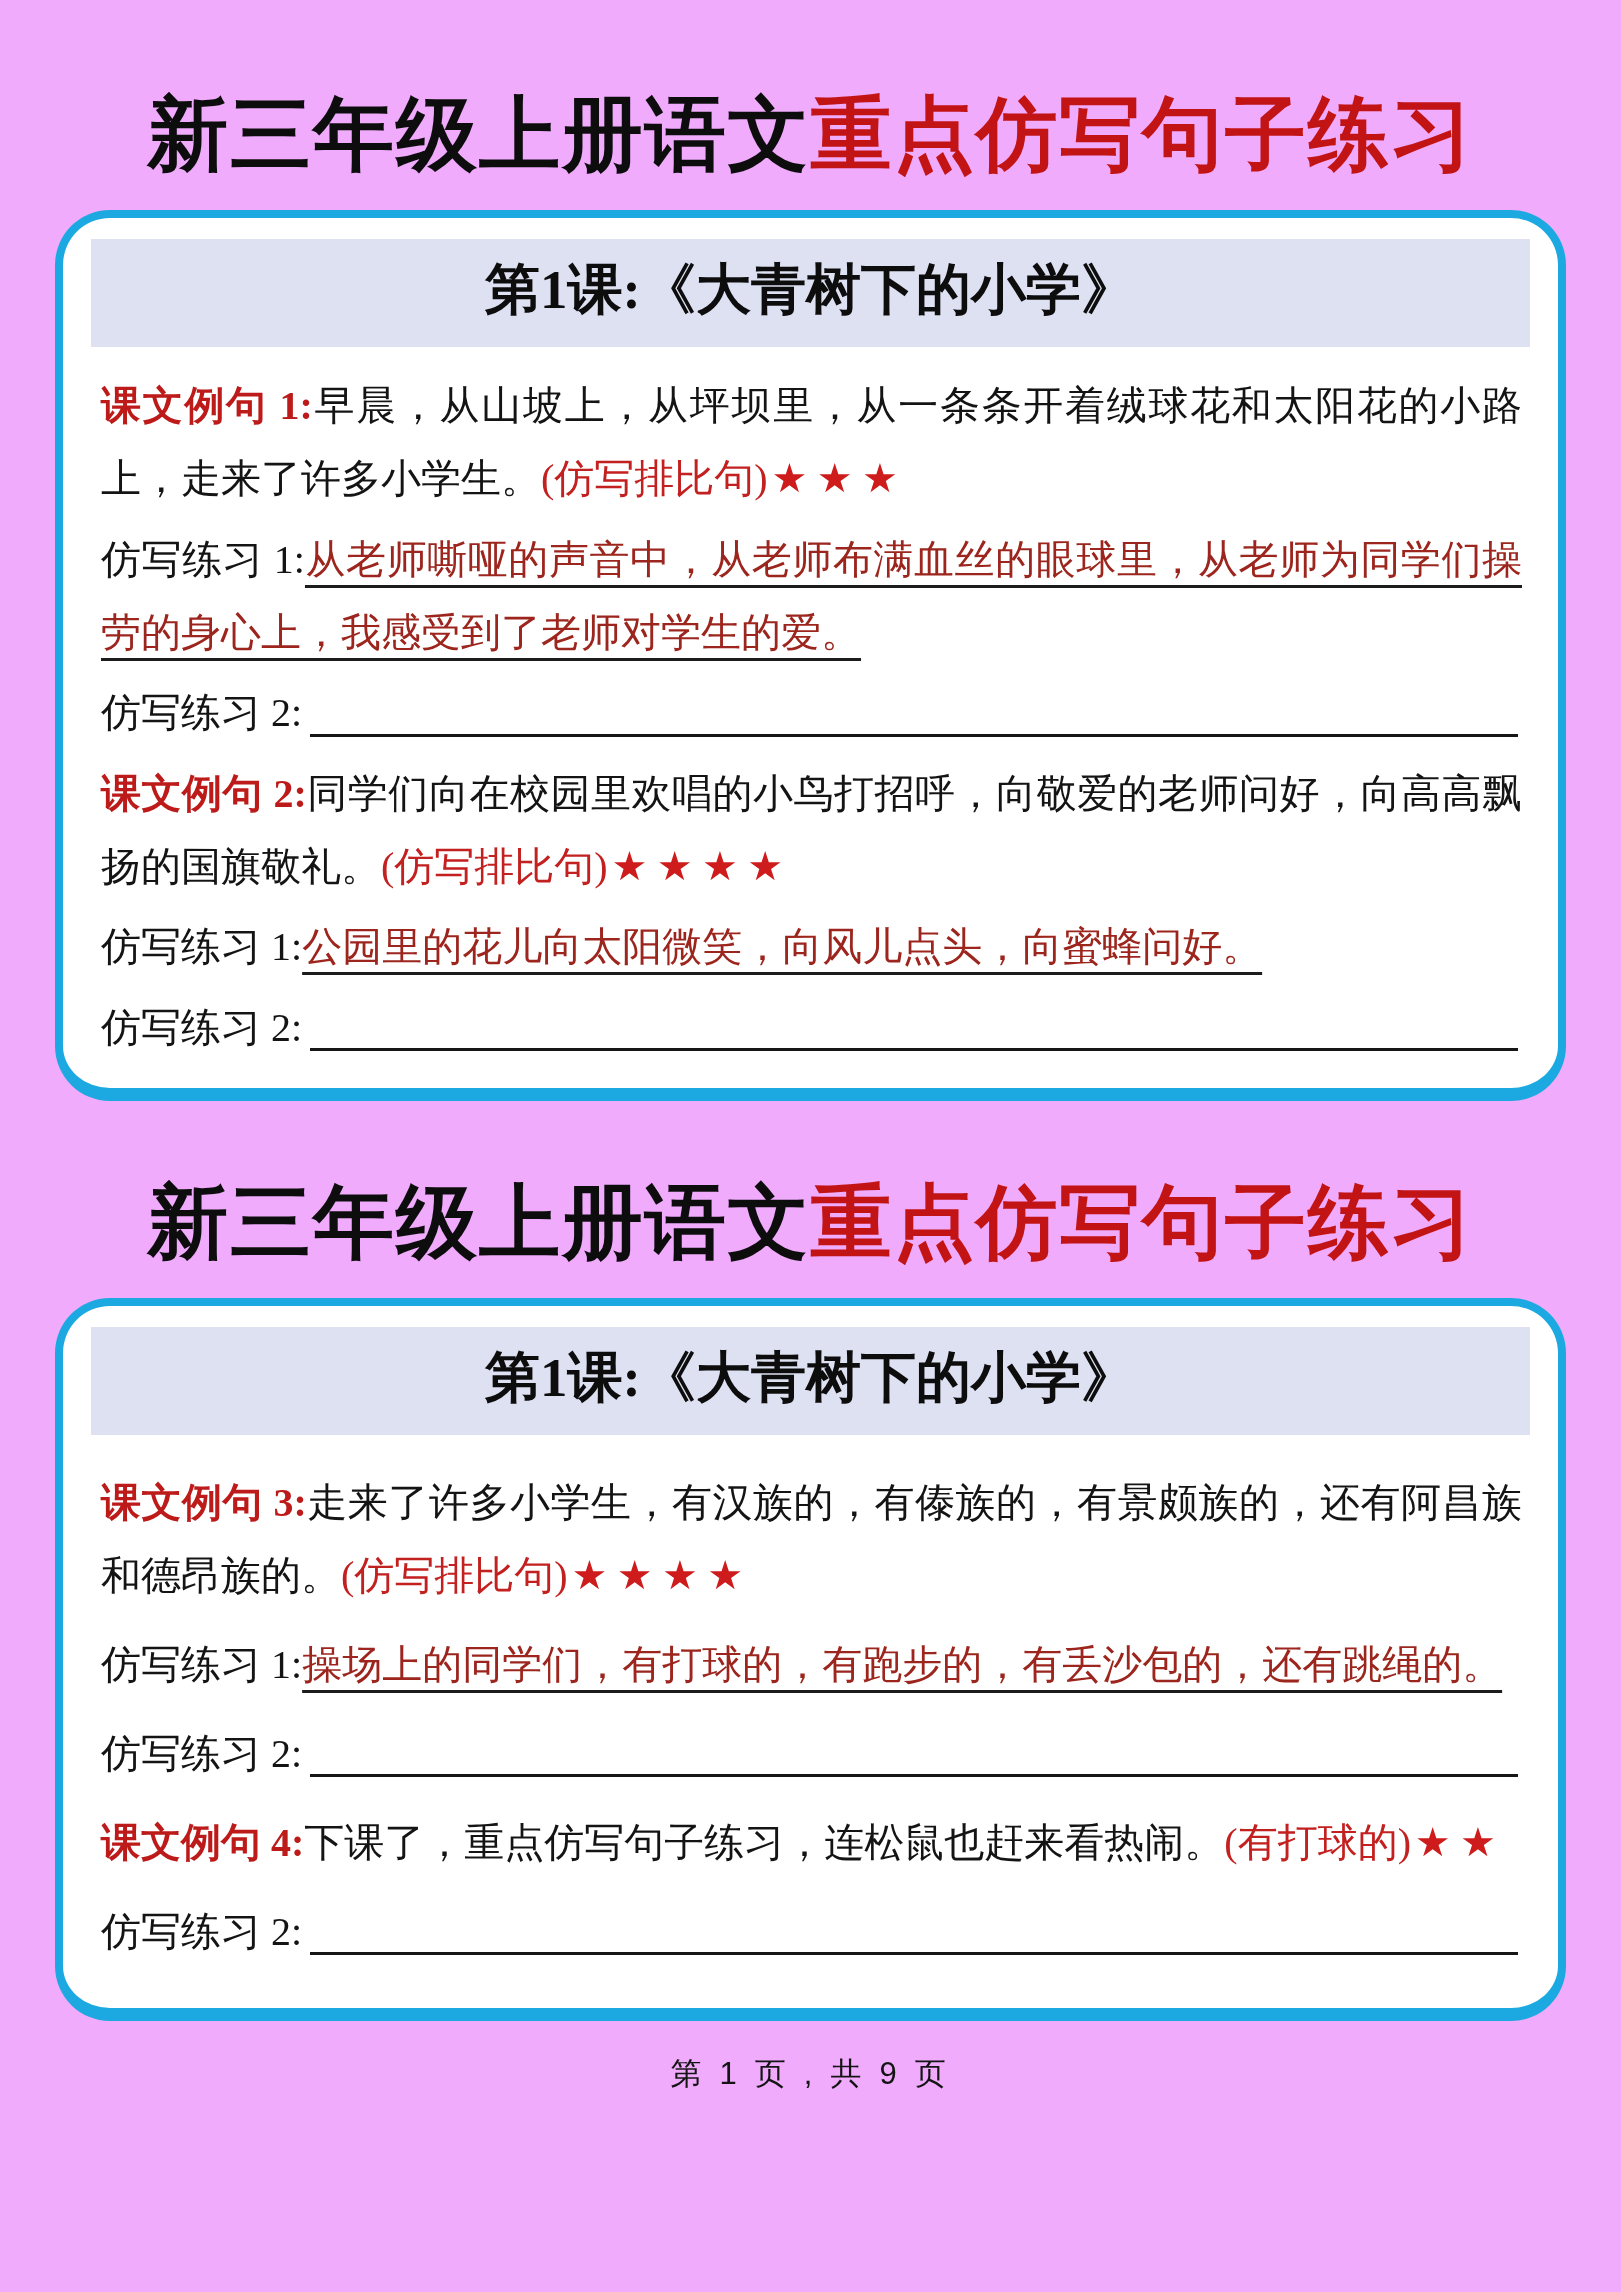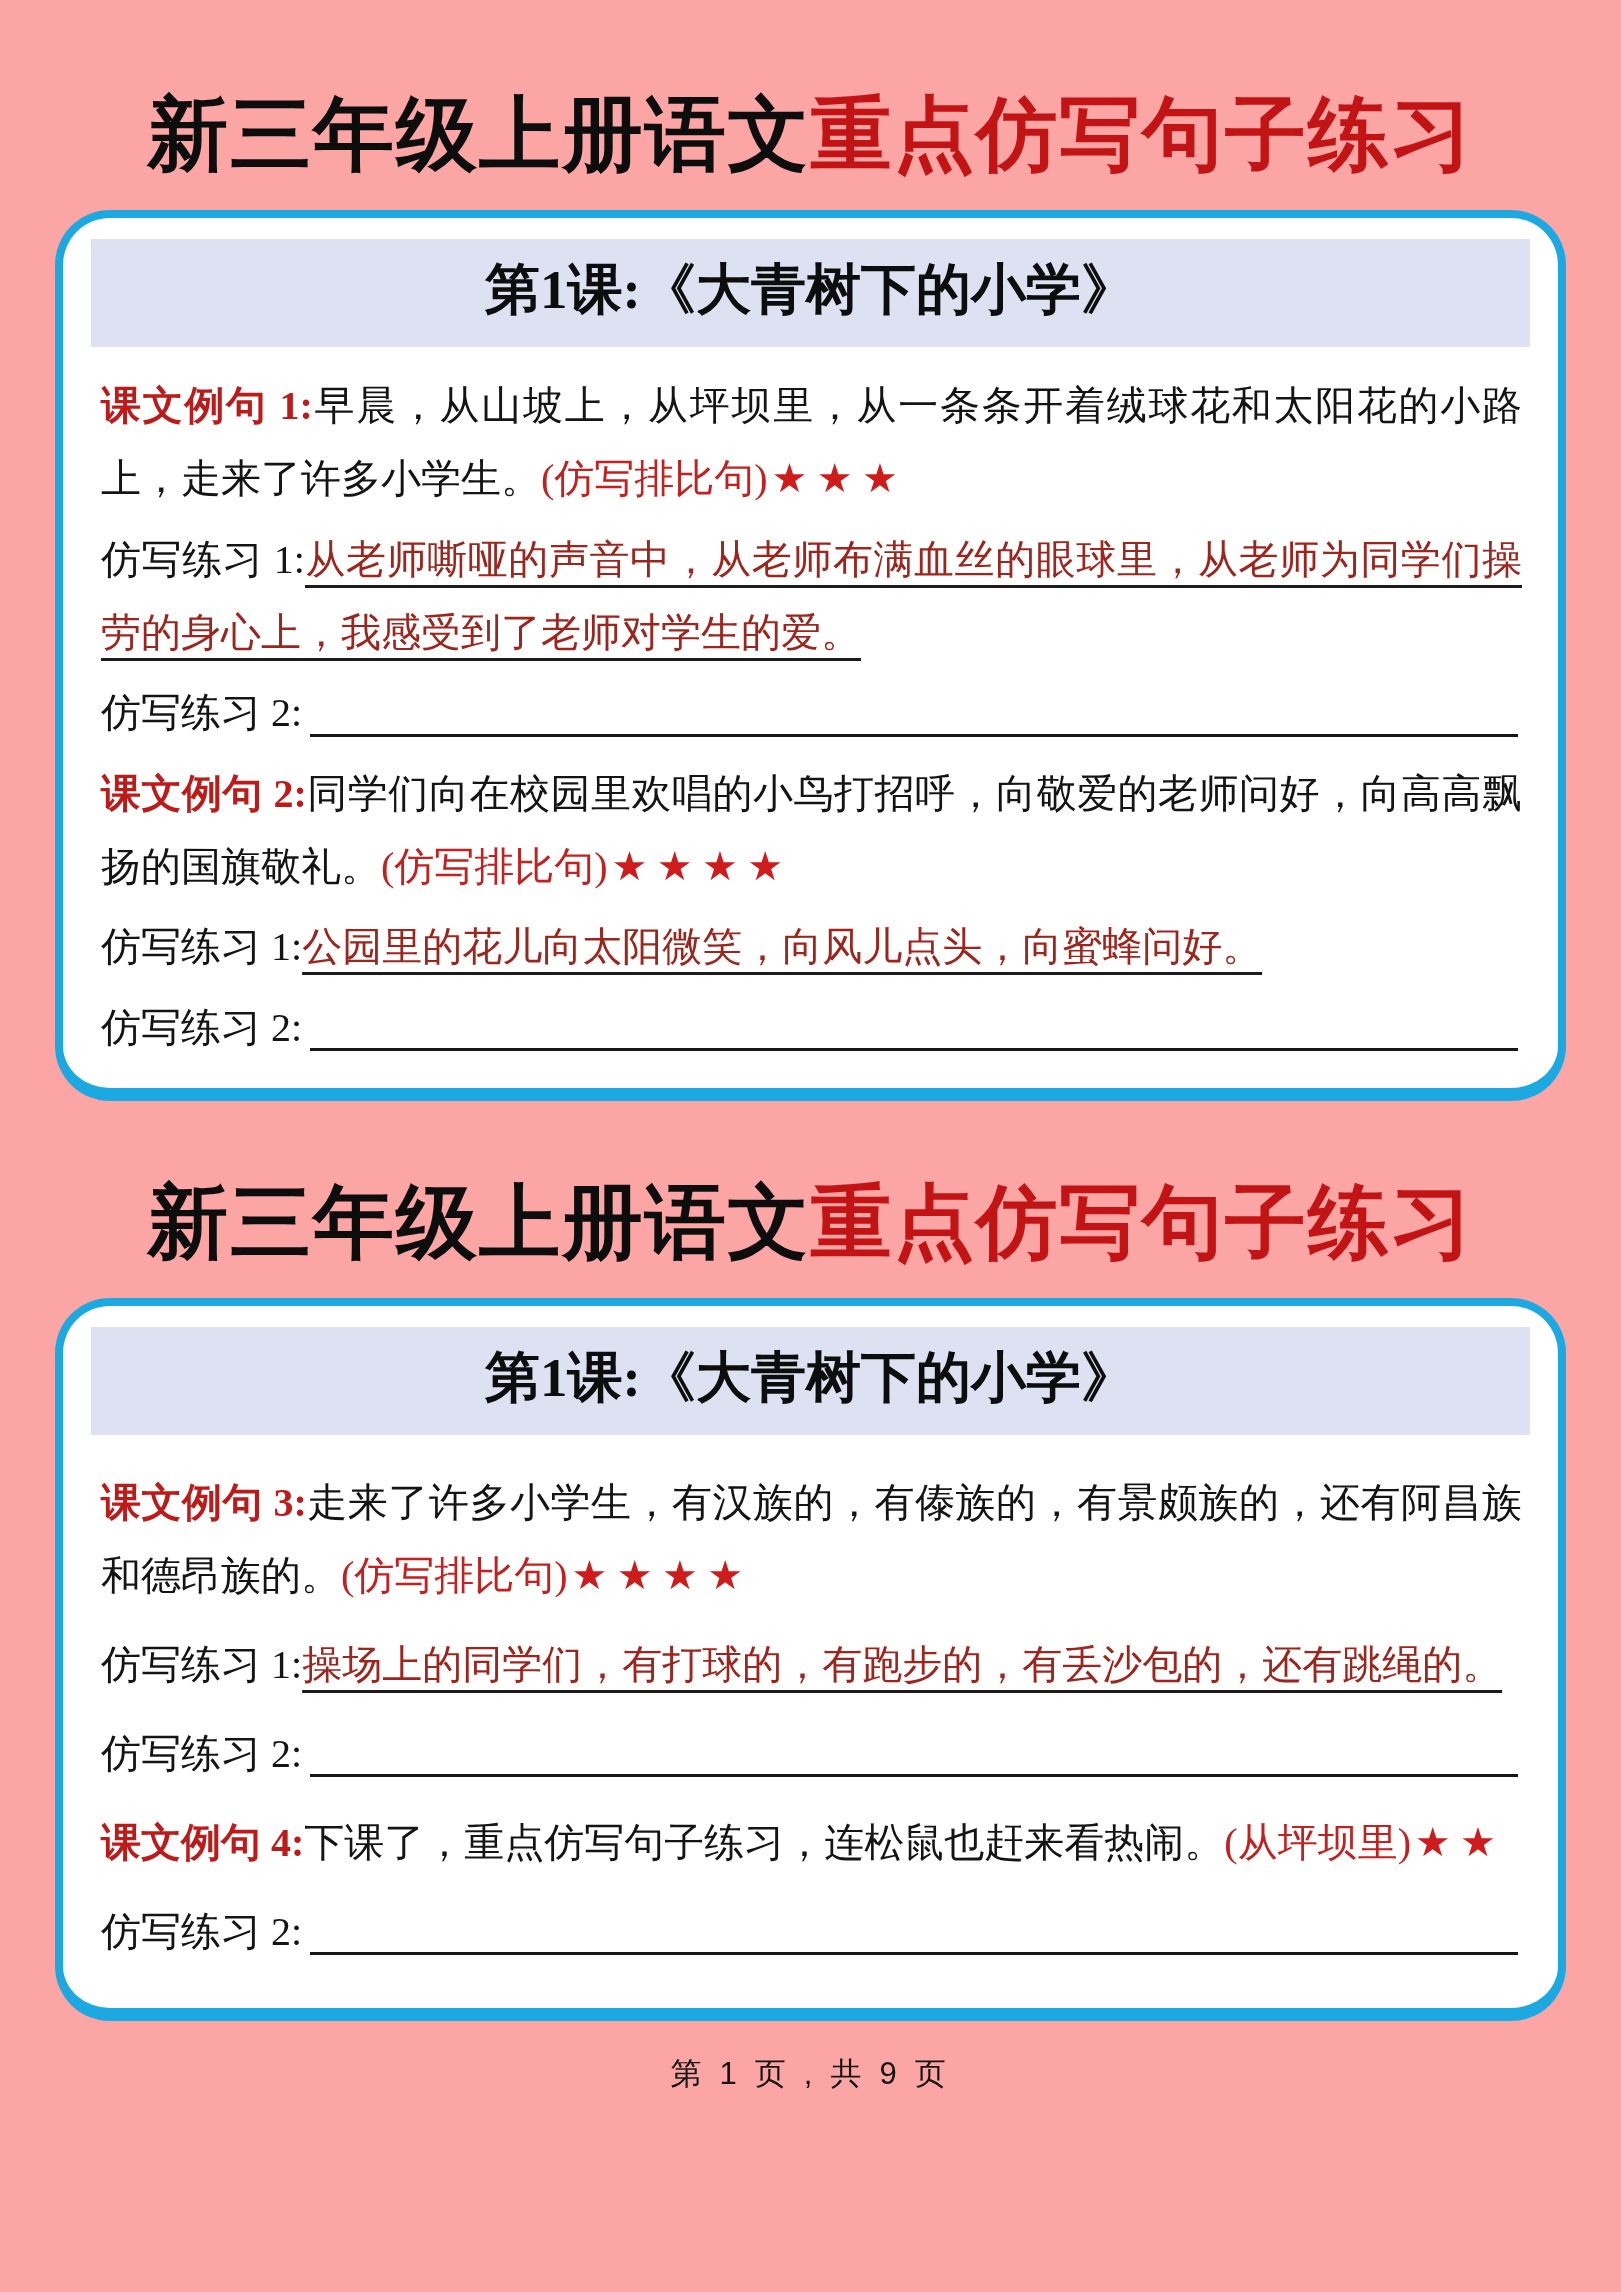--- a/index.html
+++ b/index.html
@@ -1,19 +1,19 @@
 <!DOCTYPE html>
 <html style="font-size:15px"><head>
 <meta charset="utf-8">
 <style>
   html,body{margin:0;padding:0;background:#ffffff;}
   .page{
     position:relative;
     width:1621px;height:2293px;
-    background:#fca5a5;
+    background:#f0abfc;
     overflow:hidden;
     font-family:"Liberation Serif","DejaVu Serif",serif;
     color:#141414;
   }
   .main-title{
     margin:0;
     text-align:center;
     font-size:81px;
     font-weight:900;
     letter-spacing:1.9px;
@@ -119,21 +119,21 @@
 
       <p class="para"><span class="lbl-red">课文例句 3:</span><span>走来了许多小学生，有汉族的，有傣族的，有景颇族的，还有阿昌族和德昂族的。</span><span class="tag">(仿写排比句)</span><span class="stars">★★★★</span></p>
 
       <p class="para"><span class="lbl-black">仿写练习 1:</span><span class="answer">操场上的同学们，有打球的，有跑步的，有丢沙包的，还有跳绳的。</span></p>
 
       <div class="para blank-row">
           <span class="lbl-black">仿写练习 2:</span>
           <span class="blank"></span>
         </div>
 
-      <p class="para"><span class="lbl-red">课文例句 4:</span><span>下课了，重点仿写句子练习，连松鼠也赶来看热闹。</span><span class="tag">(从坪坝里)</span><span class="stars">★★</span></p>
+      <p class="para"><span class="lbl-red">课文例句 4:</span><span>下课了，重点仿写句子练习，连松鼠也赶来看热闹。</span><span class="tag">(有打球的)</span><span class="stars">★★</span></p>
 
 
       <div class="para blank-row">
           <span class="lbl-black">仿写练习 2:</span>
           <span class="blank"></span>
         </div>
 
     </div>
   </section>
 

